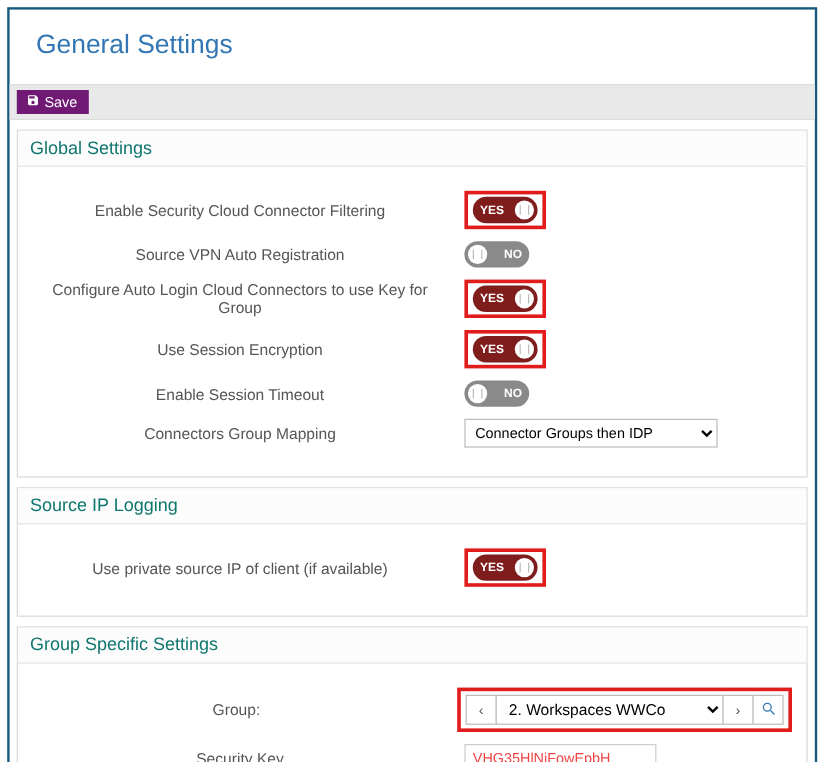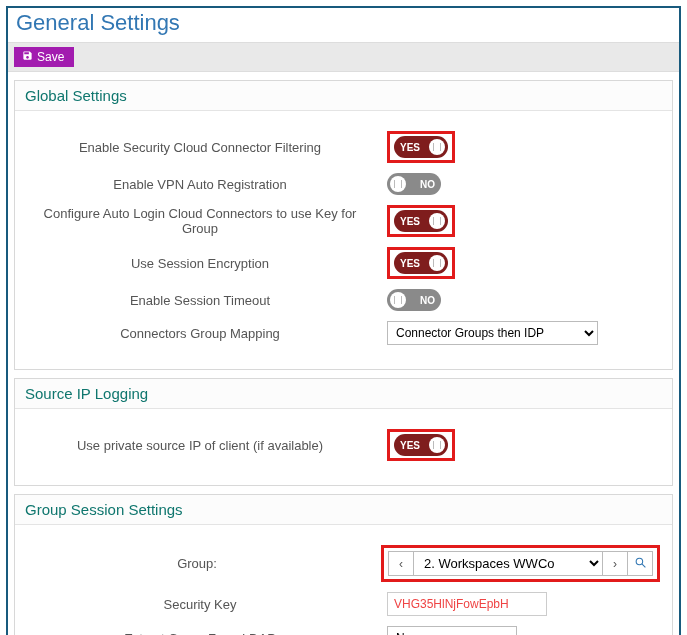--- a/index.html
+++ b/index.html
@@ -9,34 +9,34 @@
     font-family: "Segoe UI", Arial, sans-serif;
     font-size: 13px;
     color: #333;
     background: #fff;
     width: 687px;
   }
   .outer {
     border: 2px solid #185a7d;
   }
   h1.page-title {
-    margin: 0;
+    margin: 14px;
     padding: 2px 8px 6px 8px;
     font-size: 22px;
     font-weight: 400;
     color: #3277b3;
   }
   .toolbar {
     background: #e9e9e9;
     padding: 4px 6px;
     border-top: 1px solid #ddd;
     border-bottom: 1px solid #ddd;
   }
   .save-btn {
-    background: #a21caf;
+    background: #701a75;
     color: #fff;
     border: none;
     padding: 3px 10px 3px 8px;
     font-size: 12px;
     cursor: pointer;
     display: inline-flex;
     align-items: center;
     gap: 4px;
   }
   .save-btn svg { width: 11px; height: 11px; fill: #fff; }
@@ -177,21 +177,21 @@
           <span class="highlight">
             <span class="toggle on">
               <span>YES</span>
               <span class="knob"></span>
             </span>
           </span>
         </div>
       </div>
 
       <div class="form-row">
-        <div class="form-label">Enable VPN Auto Registration</div>
+        <div class="form-label">Source VPN Auto Registration</div>
         <div class="form-control-cell">
           <span class="toggle off">
             <span class="knob"></span>
             <span>NO</span>
           </span>
         </div>
       </div>
 
       <div class="form-row">
         <div class="form-label">Configure Auto Login Cloud Connectors to use Key for Group</div>
@@ -250,21 +250,21 @@
               <span>YES</span>
               <span class="knob"></span>
             </span>
           </span>
         </div>
       </div>
     </div>
   </div>
 
   <div class="panel">
-    <div class="panel-header">Group Session Settings</div>
+    <div class="panel-header">Group Specific Settings</div>
     <div class="panel-body">
 
       <div class="form-row">
         <div class="form-label">Group:</div>
         <div class="form-control-cell">
           <span class="group-picker">
             <span class="gp-btn">
               <span>‹</span>
             </span>
             <select class="gp-select">

